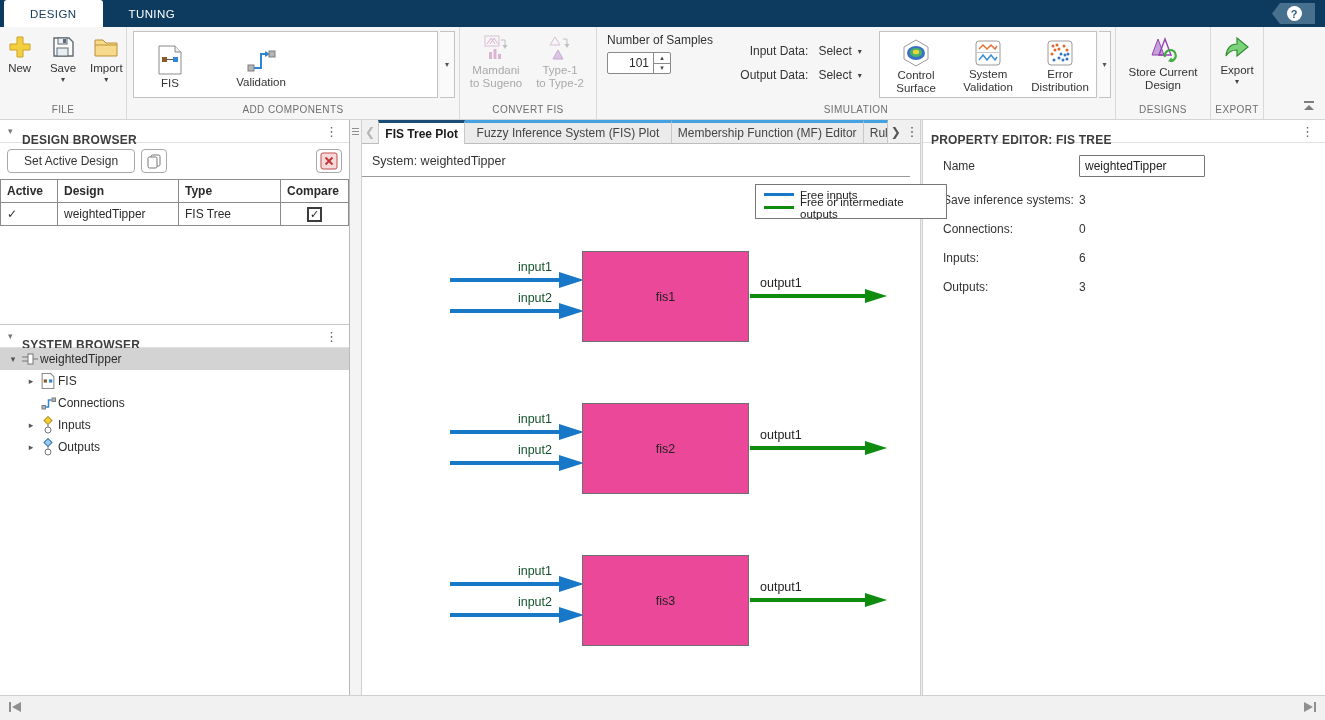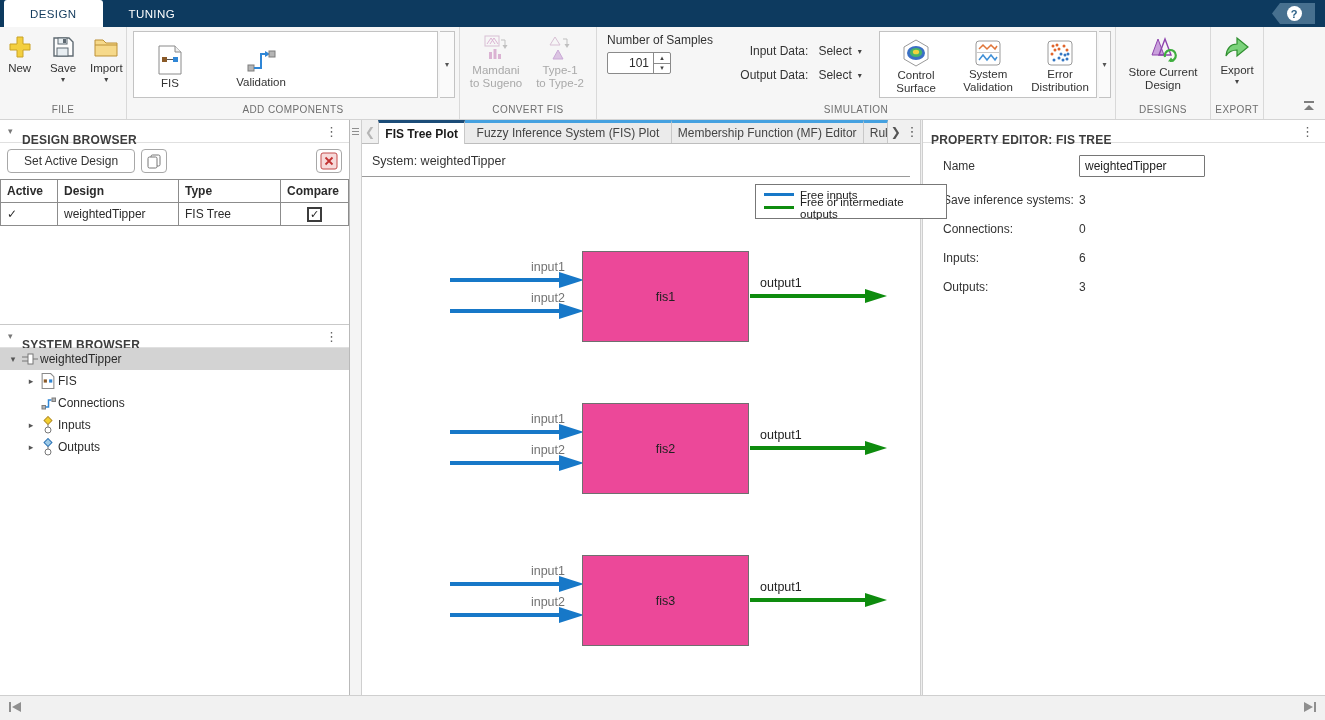--- a/index.html
+++ b/index.html
@@ -93,21 +93,21 @@
   .canvas-header { height:31px; display:flex; align-items:center; padding:0 10px; font-size:12.5px; color:#333; border-bottom:1px solid #9a9a9a; flex:none; margin:2px 10px 0 0; }
   .plot { flex:1; position:relative; min-height:0; }
 
   .legend { position:absolute; left:393px; top:7px; width:192px; border:1px solid #777; background:#fff; padding:3px 6px 4px 8px; }
   .legend-row { display:flex; align-items:center; height:13px; }
   .legend-swatch { width:30px; height:3px; margin-right:6px; flex:none; }
   .legend-label { font-size:11.5px; color:#222; }
 
   .blk { position:absolute; left:0; width:560px; height:92px; }
   .blk-box { position:absolute; left:220px; top:0; width:167px; height:91px; background:#ec4899; border:1px solid #6f6f6f; display:flex; align-items:center; justify-content:center; font-size:12.5px; color:#222; }
-  .in-label { position:absolute; left:60px; width:143px; text-align:right; font-size:12.5px; color:#737373; height:16px; }
+  .in-label { position:absolute; left:47px; width:143px; text-align:right; font-size:12.5px; color:#14532d; height:16px; }
   .in-line { position:absolute; left:88px; width:110px; height:4px; background:#1778c8; }
   .in-head { position:absolute; left:197px; width:0; height:0; border-top:8px solid transparent; border-bottom:8px solid transparent; border-left:25px solid #1778c8; }
   .out-label { position:absolute; left:398px; width:100px; font-size:12.5px; color:#222; height:16px; }
   .out-line { position:absolute; left:388px; width:116px; height:4px; background:#0e8c0e; }
   .out-head { position:absolute; left:503px; width:0; height:0; border-top:7px solid transparent; border-bottom:7px solid transparent; border-left:22px solid #0e8c0e; }
 
   
   .pe-body { padding:12px 0 0 20px; }
   .pe-name-row { display:flex; align-items:center; margin-bottom:16px; }
   .pe-name-row label { width:136px; color:#333; }

